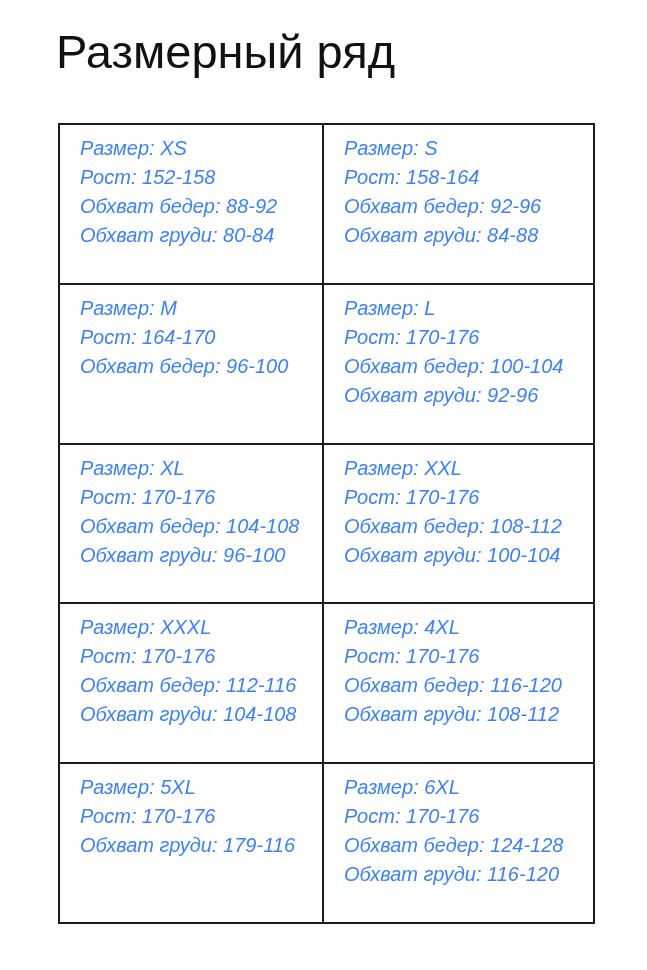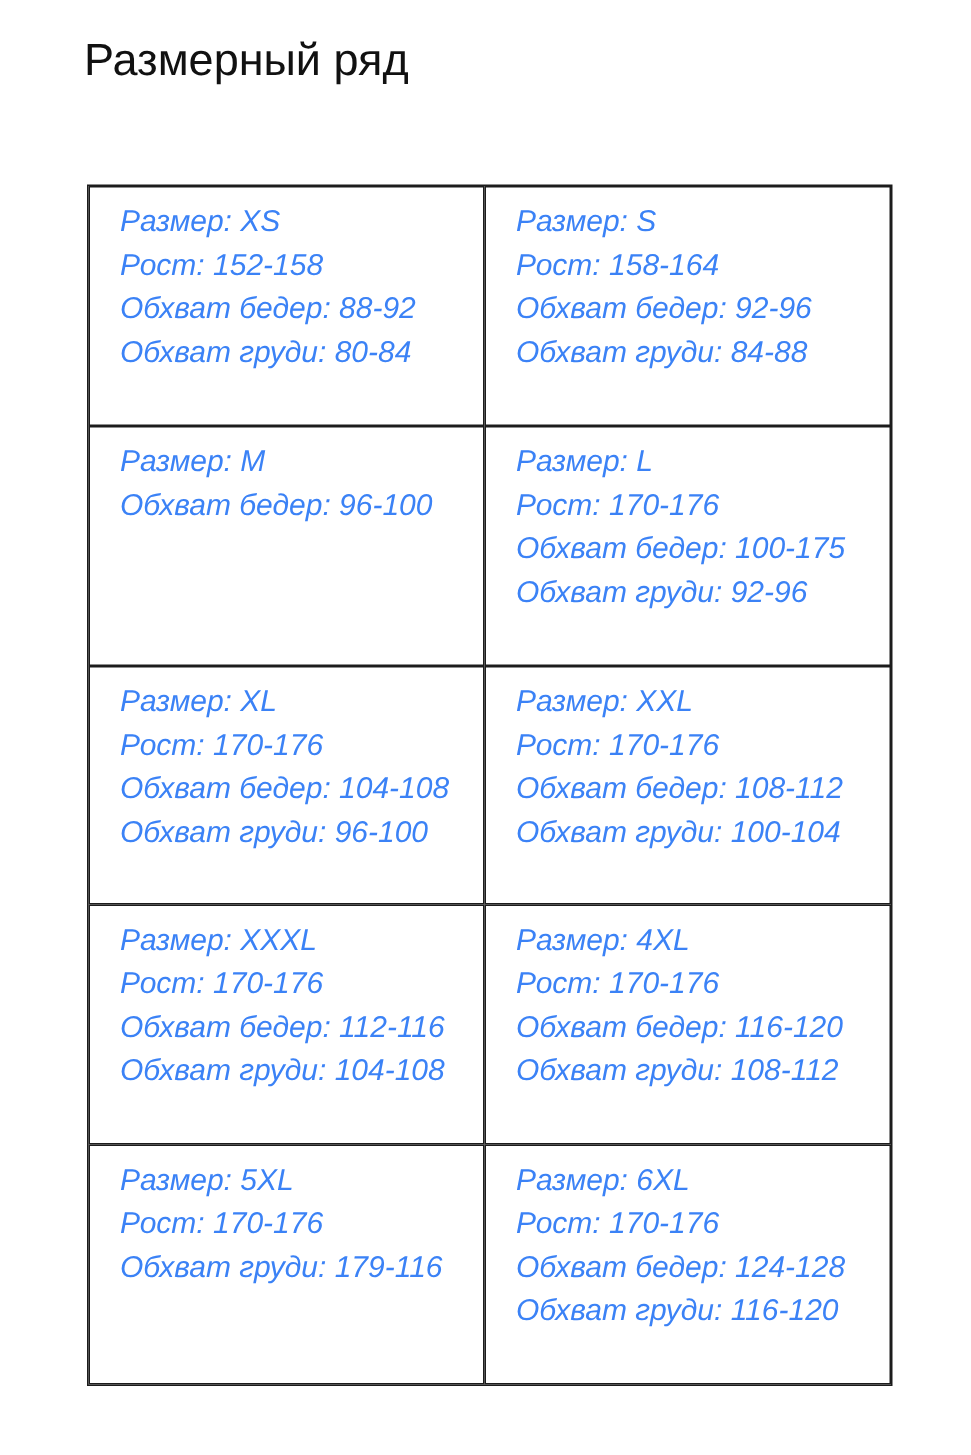--- a/index.html
+++ b/index.html
@@ -16,21 +16,21 @@
     position: relative;
     width: 647px;
     height: 970px;
     background: #ffffff;
   }
   .page-title {
     position: absolute;
     left: 56px;
     top: 24px;
     margin: 0;
-    font-size: 30px;
+    font-size: 47px;
     font-weight: 400;
     letter-spacing: 0px;
     color: #111111;
     white-space: nowrap;
     text-align: center;
   }
   .size-table {
     position: absolute;
     left: 58px;
     top: 123px;
@@ -74,27 +74,28 @@
 
     <div class="cell">
       <div class="line">Размер: S</div>
       <div class="line">Рост: 158-164</div>
       <div class="line">Обхват бедер: 92-96</div>
       <div class="line">Обхват груди: 84-88</div>
     </div>
 
     <div class="cell">
       <div class="line">Размер: M</div>
+      <div class="line">Рост: 164-170</div>
       <div class="line">Обхват бедер: 96-100</div>
     </div>
 
     <div class="cell">
       <div class="line">Размер: L</div>
       <div class="line">Рост: 170-176</div>
-      <div class="line">Обхват бедер: 100-175</div>
+      <div class="line">Обхват бедер: 100-104</div>
       <div class="line">Обхват груди: 92-96</div>
     </div>
 
     <div class="cell">
       <div class="line">Размер: XL</div>
       <div class="line">Рост: 170-176</div>
       <div class="line">Обхват бедер: 104-108</div>
       <div class="line">Обхват груди: 96-100</div>
     </div>
 

